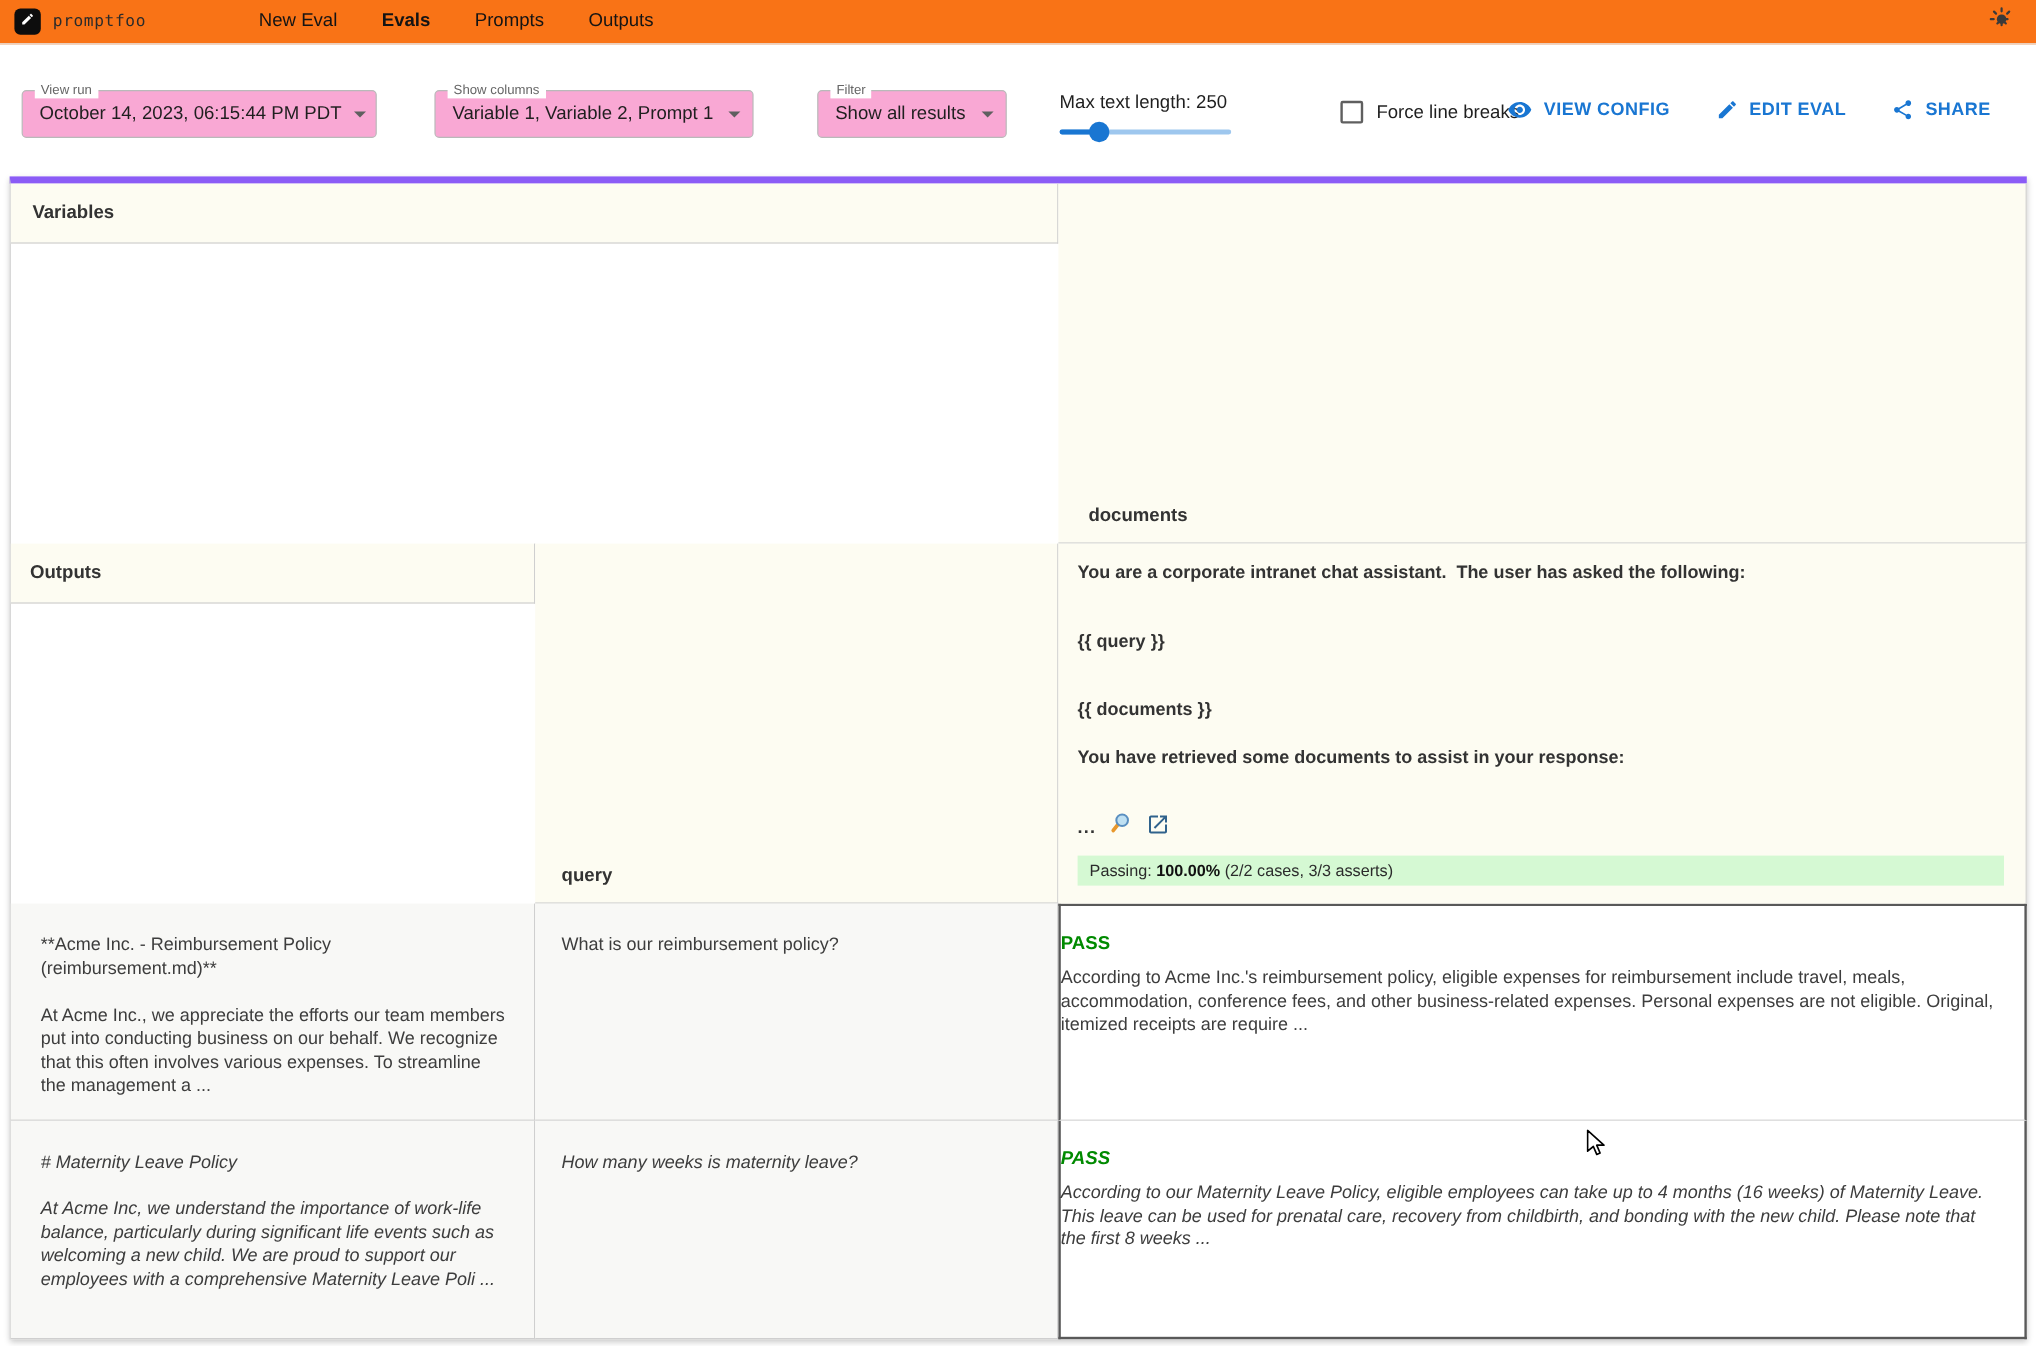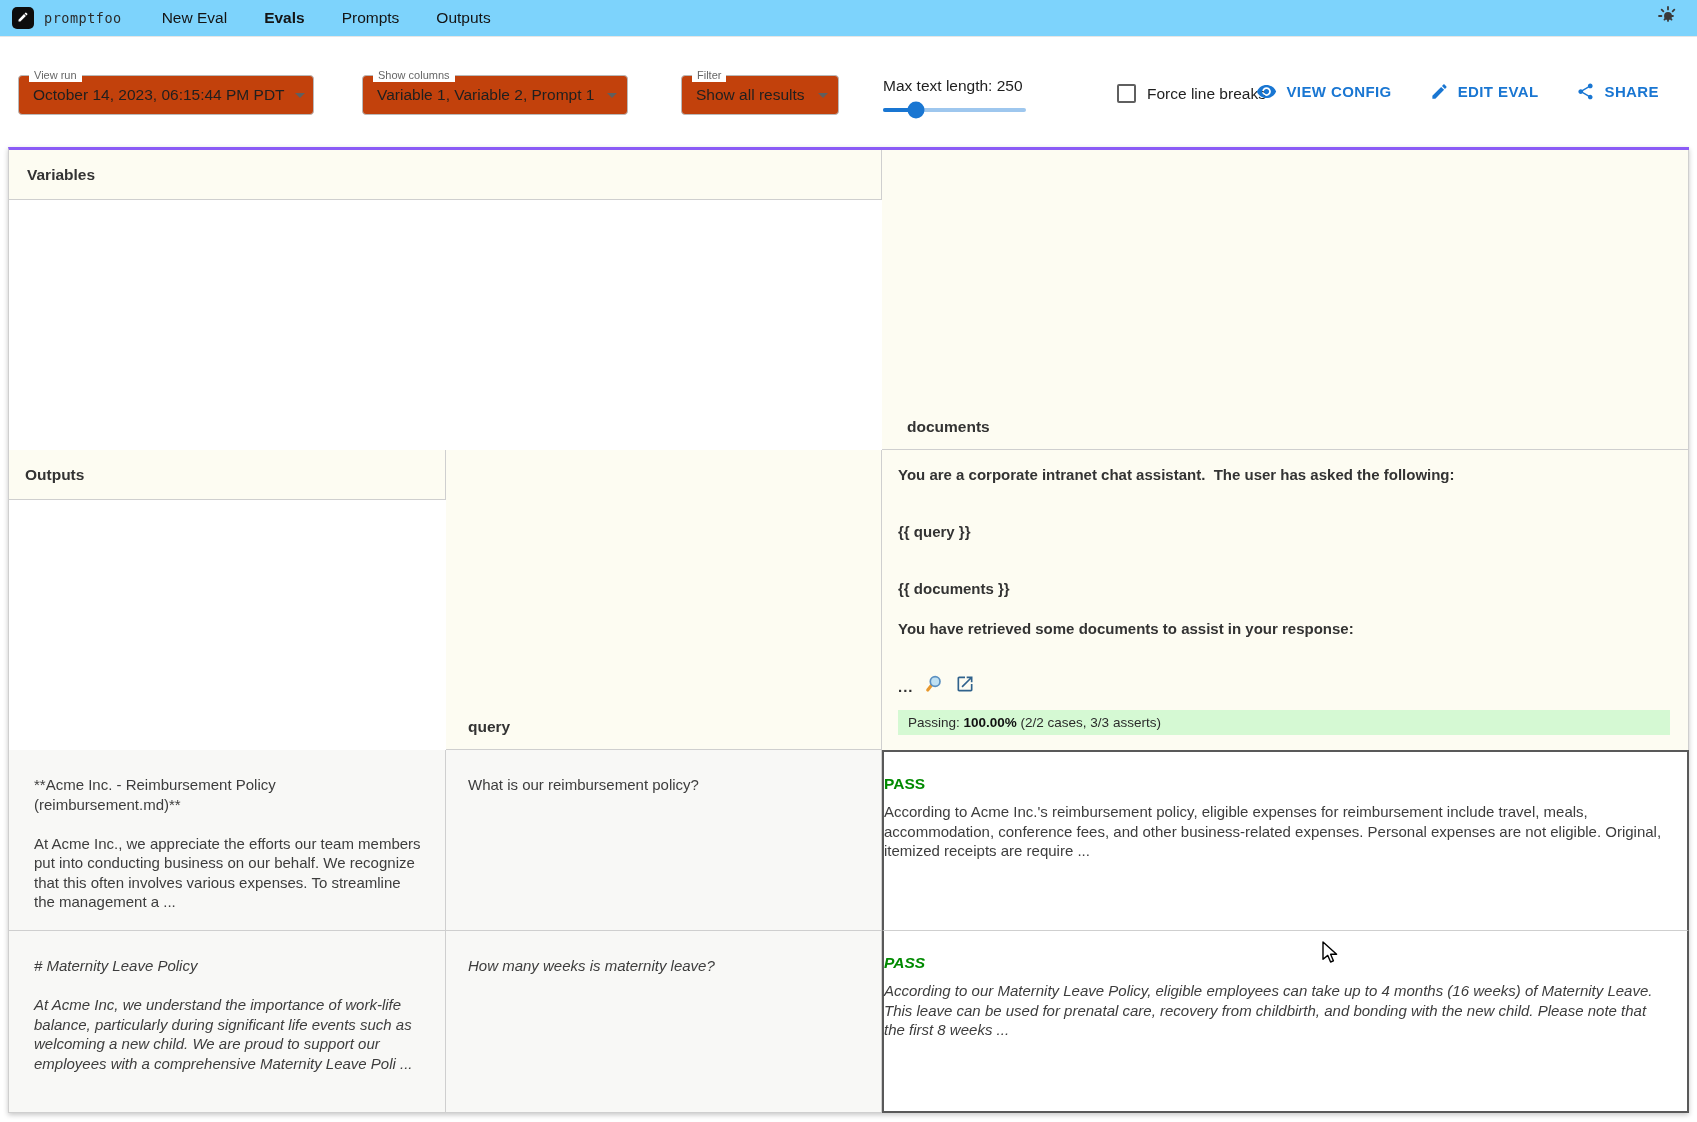--- a/index.html
+++ b/index.html
@@ -4,42 +4,42 @@
 <style>
   * { box-sizing: border-box; }
   html,body { margin:0; padding:0; }
   body {
     width:1697px; height:1122px; position:relative; overflow:hidden;
     background:#fff; font-family:"Liberation Sans", sans-serif; color:#1a1a1a;
   }
 
   
   .navbar {
-    height:37px; background:#7dd3fc; border-bottom:1px solid #e6e6e6;
+    height:37px; background:#f97316; border-bottom:1px solid #e6e6e6;
     display:flex; align-items:center; padding:0 16px 0 12px;
   }
   .logo-box {
     width:22px; height:22px; background:#0d0d0d; border-radius:5px;
     display:flex; align-items:center; justify-content:center; flex:0 0 auto;
   }
   .logo-text {
     margin-left:10px; font-family:"DejaVu Sans Mono", monospace;
     font-size:13.5px; color:#2b2b2b; letter-spacing:.5px;
   }
-  .nav-links { display:flex; gap:37px; margin-left:40px; }
+  .nav-links { display:flex; gap:37px; margin-left:94px; }
   .nav-link { font-size:15.5px; color:#141414; cursor:pointer; }
   .nav-link.active { font-weight:700; }
   .nav-spacer { flex:1; }
   .icon-btn { width:26px; height:26px; display:flex; align-items:center; justify-content:center; cursor:pointer; }
 
   
   .controls { position:relative; height:86px; }
   .mui-select {
     position:absolute; top:38px; height:40px; border:1px solid #b9b9b9; border-radius:4px;
-    display:flex; align-items:center; padding:0 10px 0 14px; background:#c2410c; cursor:pointer;
+    display:flex; align-items:center; padding:0 10px 0 14px; background:#f9a8d4; cursor:pointer;
   }
   .mui-select .flabel {
     position:absolute; top:-8px; left:10px; background:#fff; padding:0 5px;
     font-size:11px; color:#666; line-height:14px; white-space:nowrap;
   }
   .mui-select .value { font-size:15.5px; color:#1f1f1f; white-space:nowrap; flex:1; }
   .caret {
     width:0; height:0; border-left:5px solid transparent; border-right:5px solid transparent;
     border-top:5.5px solid #5f5f5f; margin-left:10px; flex:0 0 auto;
   }
@@ -62,21 +62,21 @@
 
   .actions { position:absolute; right:38px; top:44px; display:flex; gap:38px; align-items:center; }
   .action-btn { display:flex; align-items:center; gap:9px; color:#1976d2; cursor:pointer; }
   .action-btn .alabel { font-size:15px; font-weight:600; letter-spacing:.4px; white-space:nowrap; }
   .action-btn svg { display:block; }
 
   
   .results-table {
     margin:24px 8px 0 8px; width:1681px;
     display:grid; grid-template-columns:437px 436px 1fr;
-    border-top:3px solid #8b5cf6; border-left:1px solid #cfcfcf;
+    border-top:6px solid #8b5cf6; border-left:1px solid #cfcfcf;
     box-shadow:0 2px 5px rgba(0,0,0,.22);
     background:#fff;
   }
   .cell { border-right:1px solid #cfcfcf; border-bottom:1px solid #cfcfcf; }
   .hdr { background:#fdfcf2; }
   .gh { height:50px; display:flex; align-items:center; font-size:15.5px; font-weight:700; color:#333; }
   .gh-vars { grid-column:1 / 3; padding-left:18px; }
   .gh-outs { padding-left:16px; }
   .colh { height:300px; display:flex; align-items:flex-end; padding:0 20px 13px 25px;
           font-size:15.5px; font-weight:700; color:#333; }

